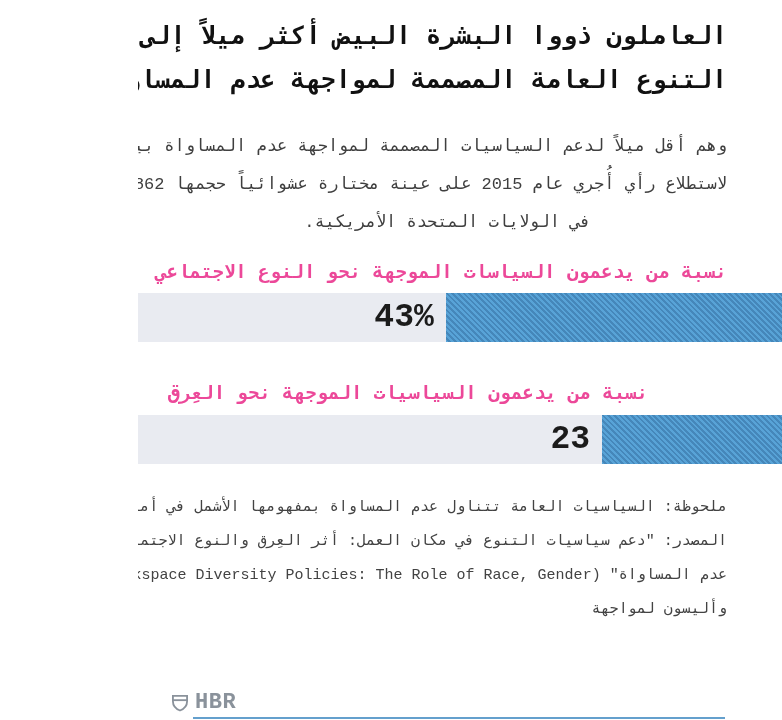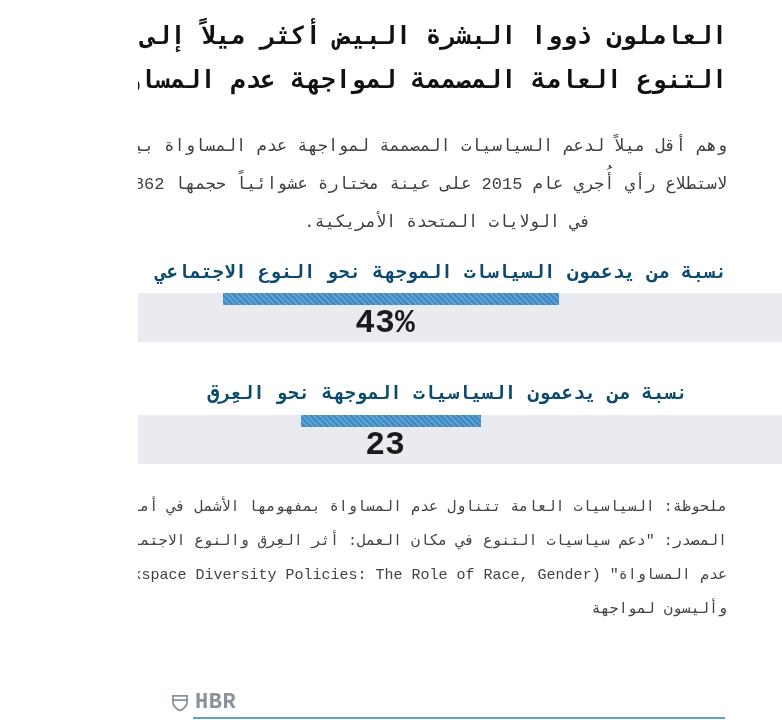--- a/index.html
+++ b/index.html
@@ -26,31 +26,31 @@
     font-size:17px;
     color:#3f3f3f;
     line-height:38px;
     text-align:center;
     white-space:nowrap;
   }
   .bar-label{
     margin:18px 55px 0 30px;
     font-size:19px;
     font-weight:bold;
-    color:#0c4a6e;
+    color:#ec4899;
     line-height:26px;
-    text-align:center;
+    text-align:left;
     white-space:nowrap;
   }
   .bar-track{
     margin-top:7px;
     width:782px;height:49px;
     background:#e9ebf1;
     display:flex;
-    flex-direction:column; 
+    flex-direction:row; 
     align-items:center;
   }
   .bar-track.second{margin-top:8px;}
   .bar-fill{
     height:49px;
     background:repeating-linear-gradient(45deg,#58a3d7 0px,#58a3d7 2px,#4587ba 2px,#4587ba 4px);
   }
   .bar-value{
     margin-right:12px;
     font-size:33px;

